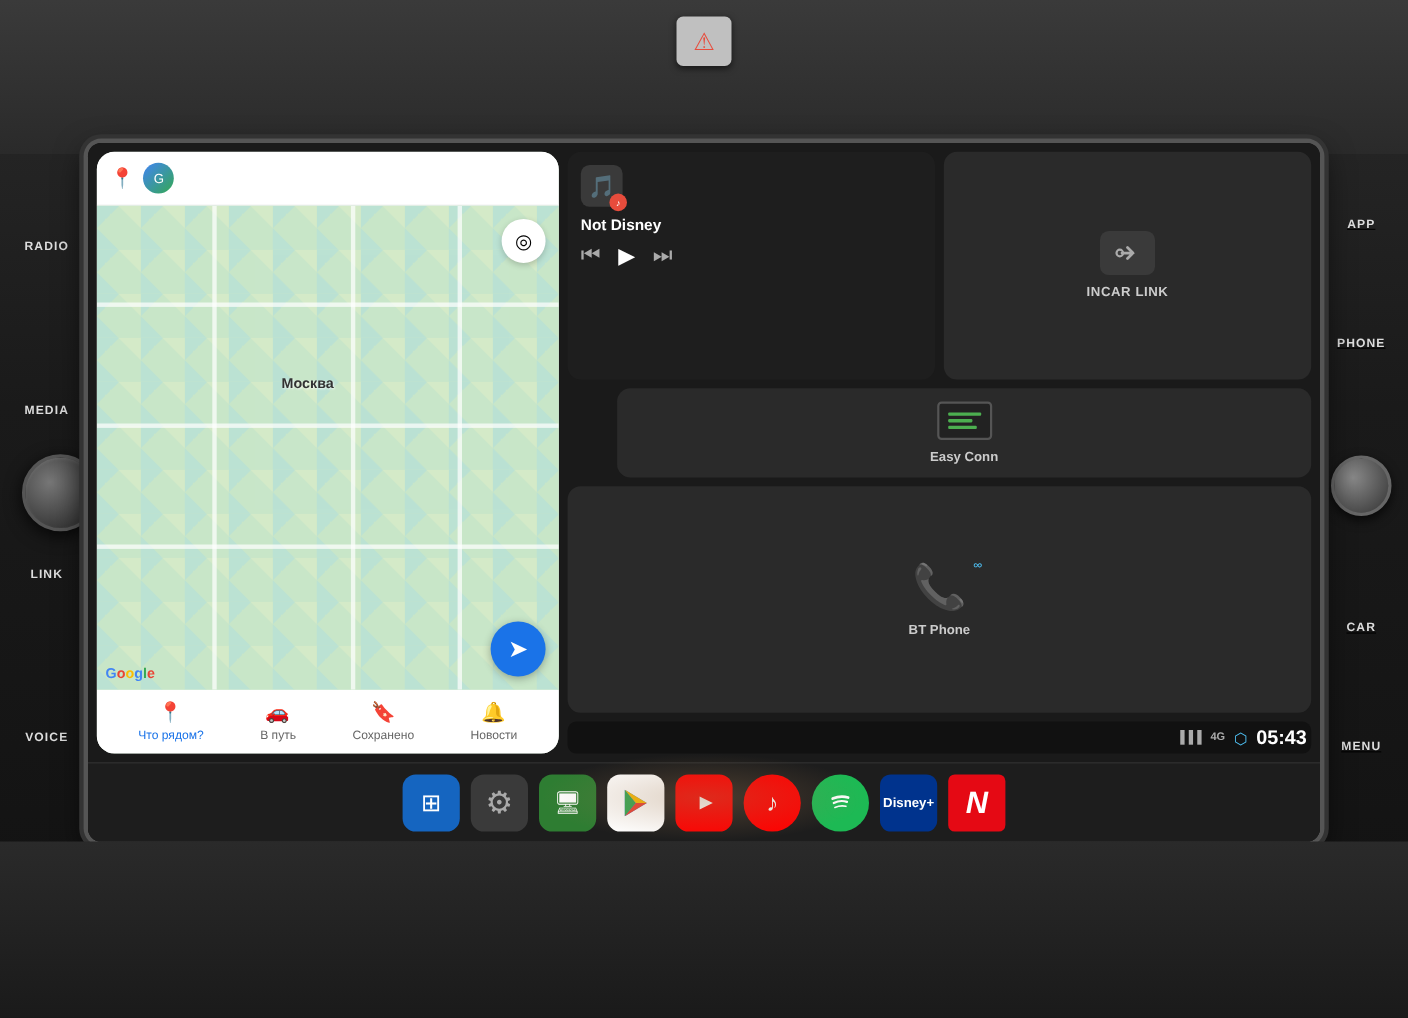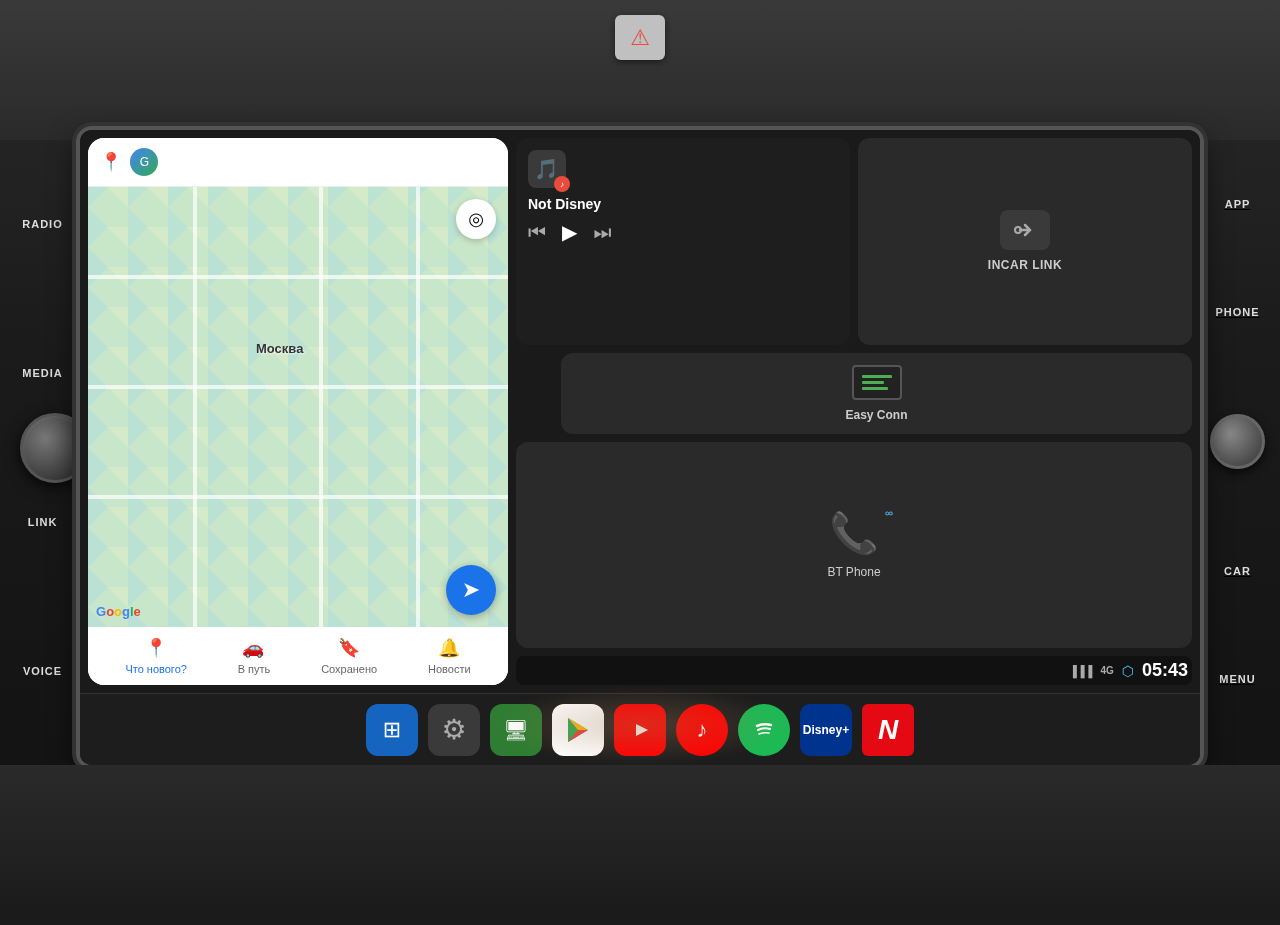--- a/index.html
+++ b/index.html
@@ -480,21 +480,21 @@
       position: absolute;
       top: -2px;
       right: -10px;
       font-size: 16px;
       color: #4FC3F7;
     }
 
     .bt-label {
       font-size: 12px;
       color: #ccc;
-      font-weight: 400;
+      font-weight: 700;
     }
 
     
     .recently-widget {
       flex: 1;
       background: #2a2a2a;
       border-radius: 12px;
       padding: 10px;
       display: flex;
       flex-direction: column;
@@ -665,21 +665,21 @@
 
           <div class="google-maps-logo">
             <span>G</span><span>o</span><span>o</span><span>g</span><span>l</span><span>e</span>
           </div>
         </div>
 
         <div class="maps-bottom">
           <div class="maps-bottom-nav">
             <div class="maps-nav-item active">
               <span class="maps-nav-icon">📍</span>
-              <span>Что нового?</span>
+              <span>Что рядом?</span>
             </div>
             <div class="maps-nav-item">
               <span class="maps-nav-icon">🚗</span>
               <span>В путь</span>
             </div>
             <div class="maps-nav-item">
               <span class="maps-nav-icon">🔖</span>
               <span>Сохранено</span>
             </div>
             <div class="maps-nav-item">

